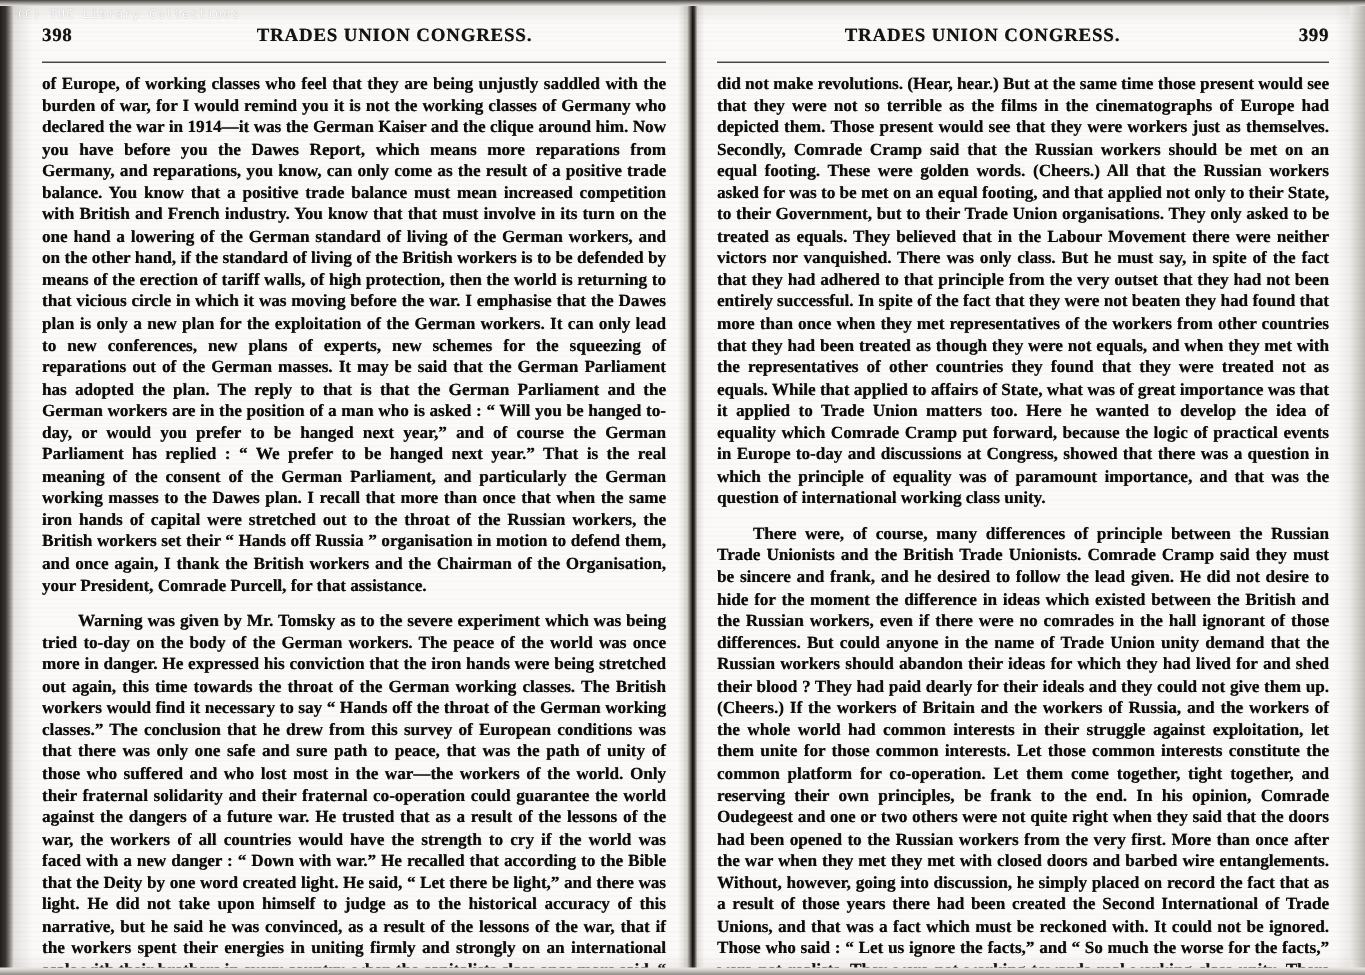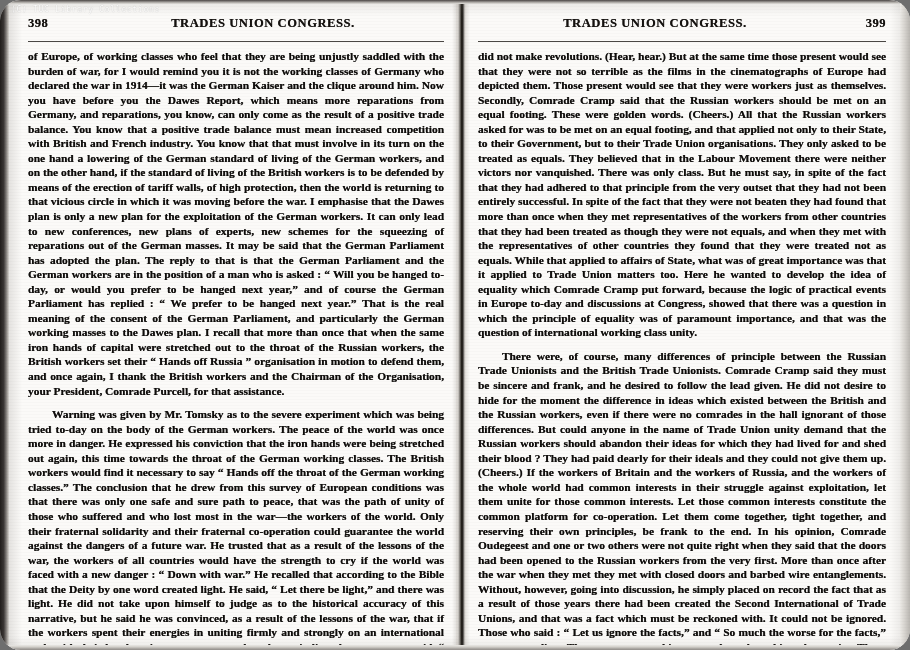--- a/index.html
+++ b/index.html
@@ -11,21 +11,20 @@
     font-family: "Liberation Serif", serif;
   }
 
   
   .scan {
     position: relative;
     width: 910px;
     height: 650px;
     overflow: hidden;
     background: #f2f0ec;
-    border-radius: 21px;
   }
 
   
   .paper-tone {
     position: absolute;
     inset: 0;
     background:
       linear-gradient(90deg, rgba(120,115,110,.30) 0px, rgba(255,255,255,0) 22px),
       linear-gradient(270deg, rgba(120,115,110,.22) 0px, rgba(255,255,255,0) 20px),
       linear-gradient(180deg, rgba(120,115,110,.16) 0px, rgba(255,255,255,0) 16px),

